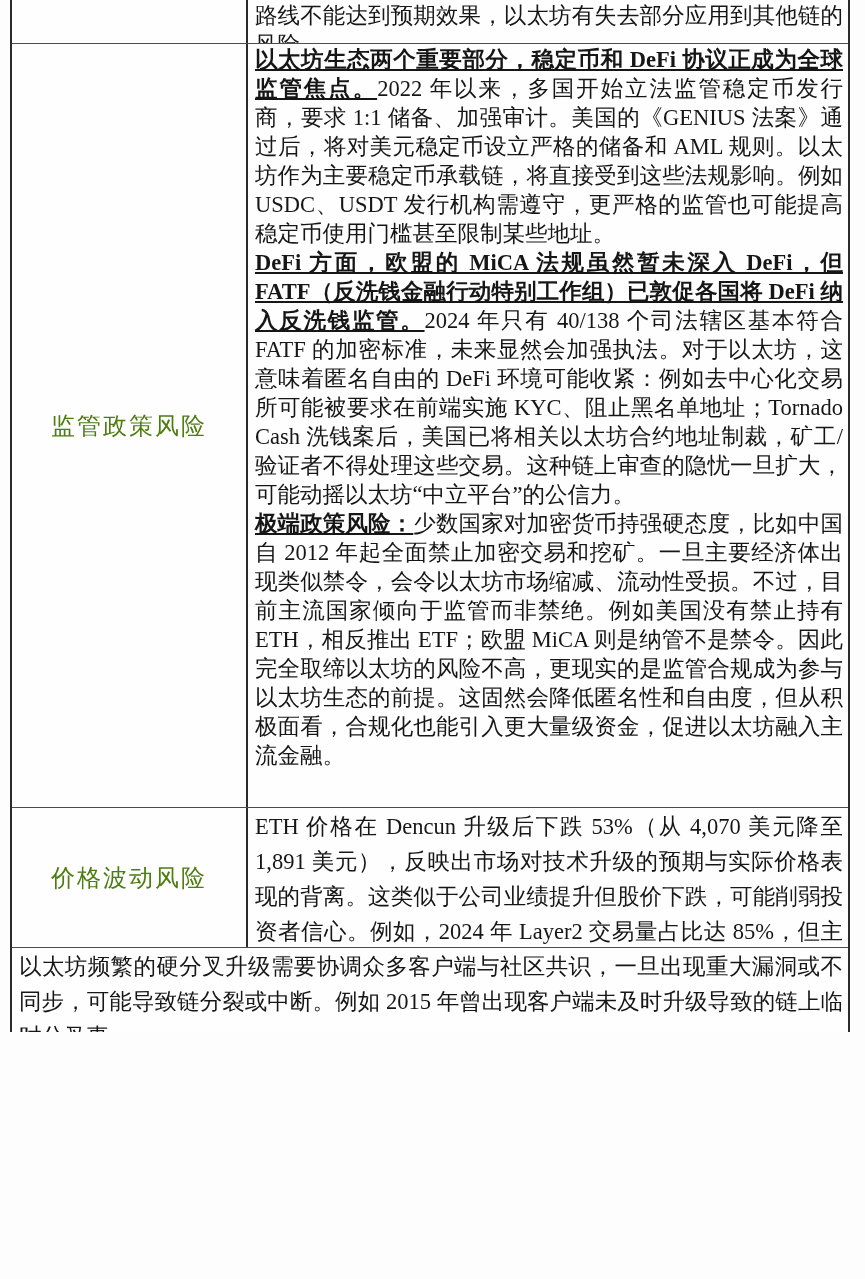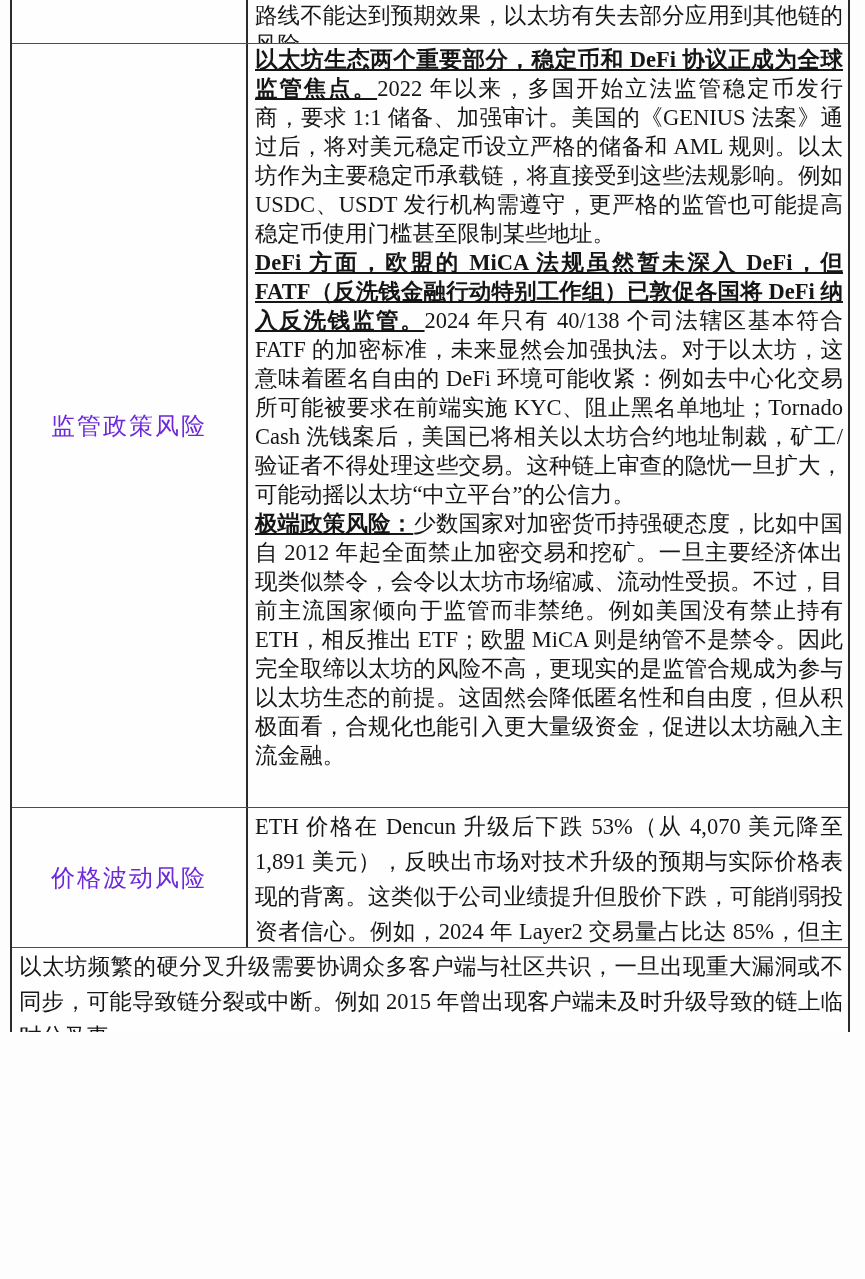--- a/index.html
+++ b/index.html
@@ -49,21 +49,21 @@
     flex: 0 0 236px;
     border-right: 2px solid #2b2b2b;
     box-sizing: border-box;
     display: flex;
     align-items: center;
     justify-content: center;
   }
   .label-text {
     font-size: 24px;
     letter-spacing: 2px;
-    color: #6d28d9;
+    color: #4d7c0f;
     white-space: nowrap;
   }
   .content-cell {
     flex: 1 1 auto;
     box-sizing: border-box;
     padding: 1px 5px 0 7px;
     overflow: hidden;
   }
   .para {
     margin: 0;

